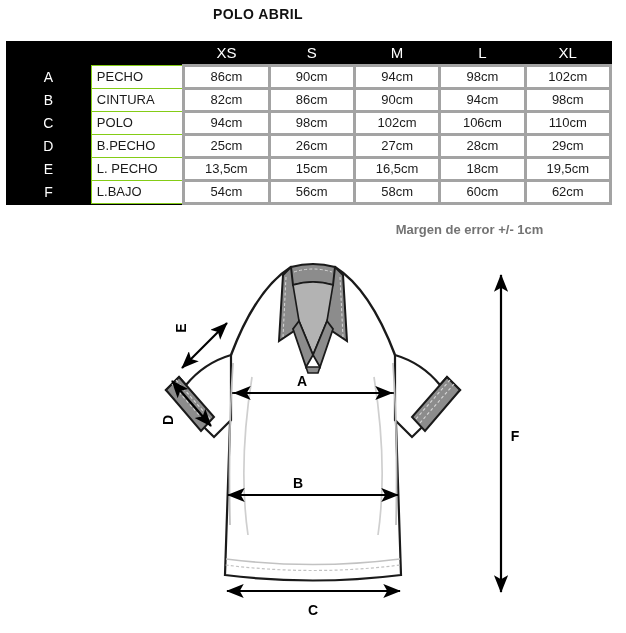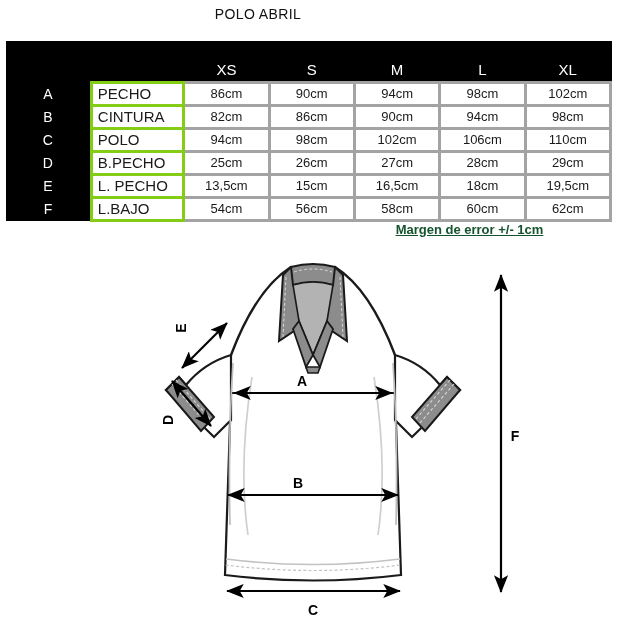--- a/index.html
+++ b/index.html
@@ -17,41 +17,40 @@
   }
 
   
   #chart-title {
     position: absolute;
     left: 0;
     top: 6px;
     width: 516px;
     text-align: center;
     font-size: 14px;
-    font-weight: 400;
+    font-weight: 700;
     letter-spacing: 0.4px;
     color: #111111;
   }
 
   
   #size-table {
     position: absolute;
     left: 6px;
     top: 41px;
     width: 606px;
     height: 164px;
     background: #000000;
     box-sizing: border-box;
   }
   #size-table table {
     border-collapse: collapse;
     width: 100%;
     height: 100%;
     table-layout: fixed;
-    margin-top: 17px;
   }
   #size-table td, #size-table th {
     padding: 0;
     margin: 0;
     font-weight: 400;
   }
   .col-letter { width: 85px; }
   .col-name   { width: 92px; }
   .col-size   { width: 85px; }
 
@@ -75,46 +74,45 @@
     background: #000000;
     color: #ffffff;
     font-size: 14px;
     font-weight: 700;
     text-align: center;
     vertical-align: middle;
   }
   .cell-name {
     background: #ffffff;
     color: #1a1a1a;
-    font-size: 15px;
+    font-size: 13px;
     text-align: left;
     padding-left: 5px !important;
     vertical-align: middle;
-    border: 3px solid #84cc16;
+    border: 1px solid #84cc16;
   }
   .cell-val {
     background: #ffffff;
     color: #1a1a1a;
     font-size: 13px;
     text-align: center;
     vertical-align: middle;
     border: 3px solid #a3a3a3;
   }
 
   
   #error-note {
     position: absolute;
     left: 313px;
     top: 222px;
     width: 313px;
     text-align: center;
     font-size: 13px;
     font-weight: 700;
-    color: #14532d;
-    text-decoration: underline;
+    color: #737373;
   }
 
   
   #diagram {
     position: absolute;
     left: 0;
     top: 245px;
     width: 626px;
     height: 388px;
   }

